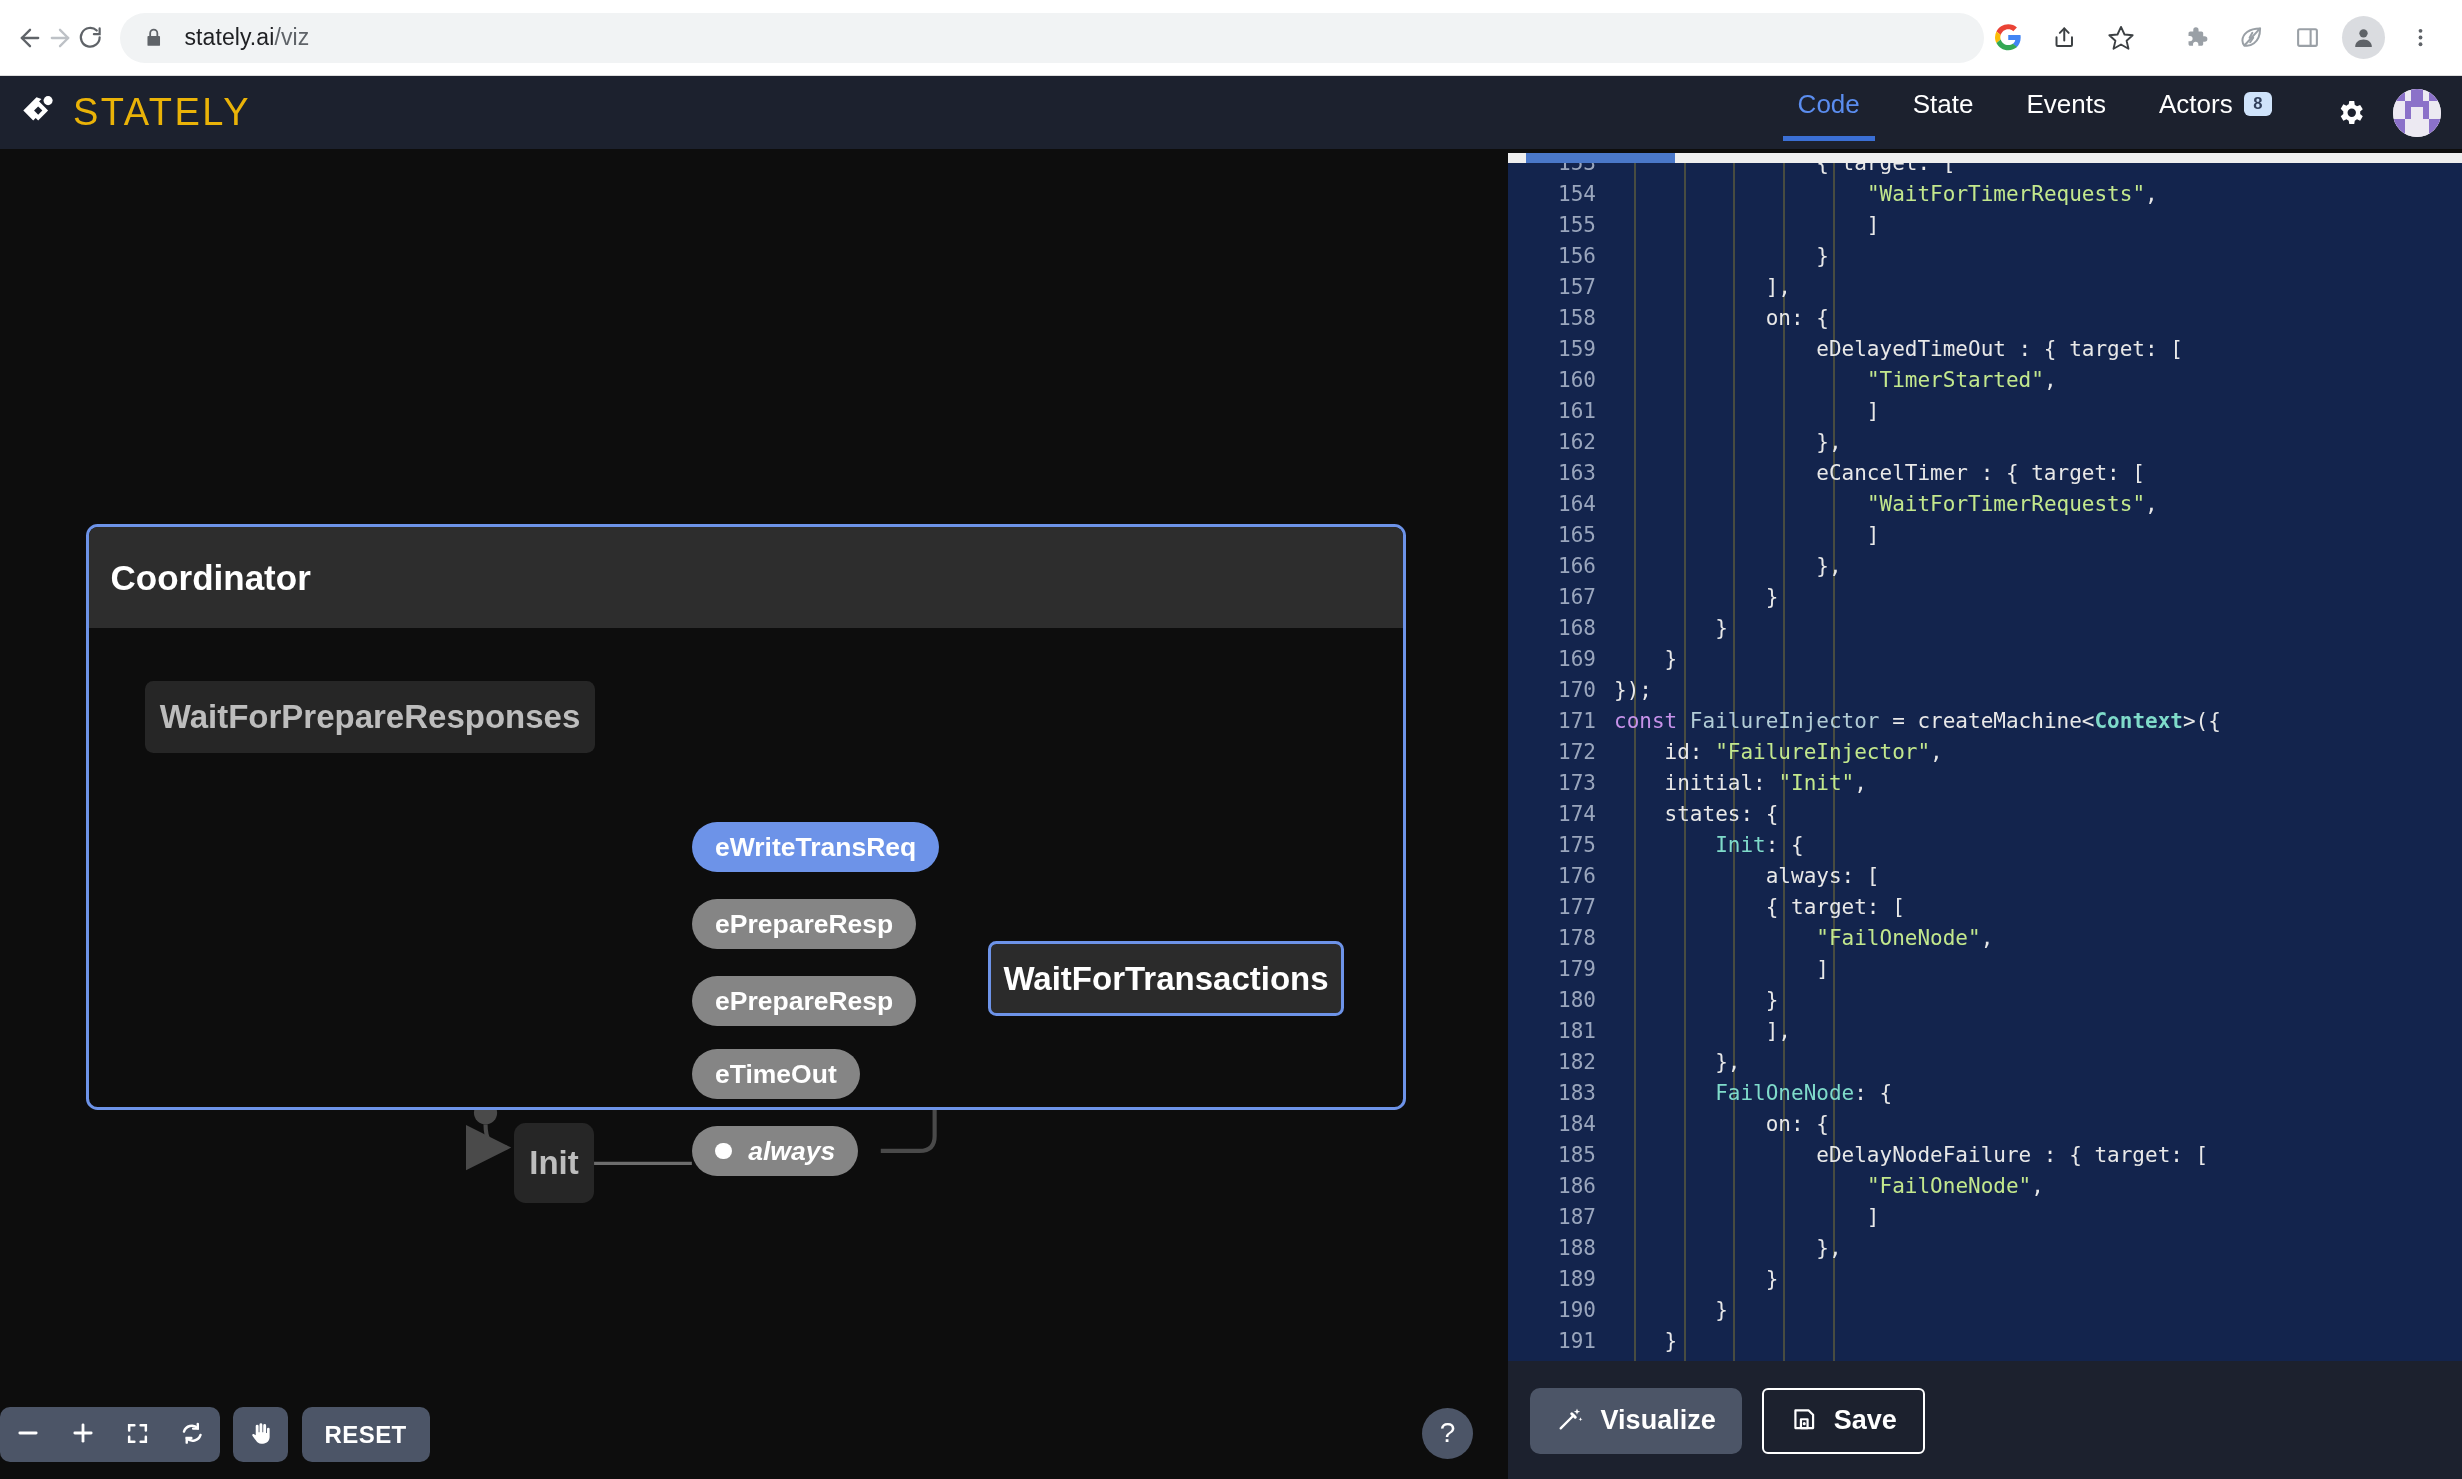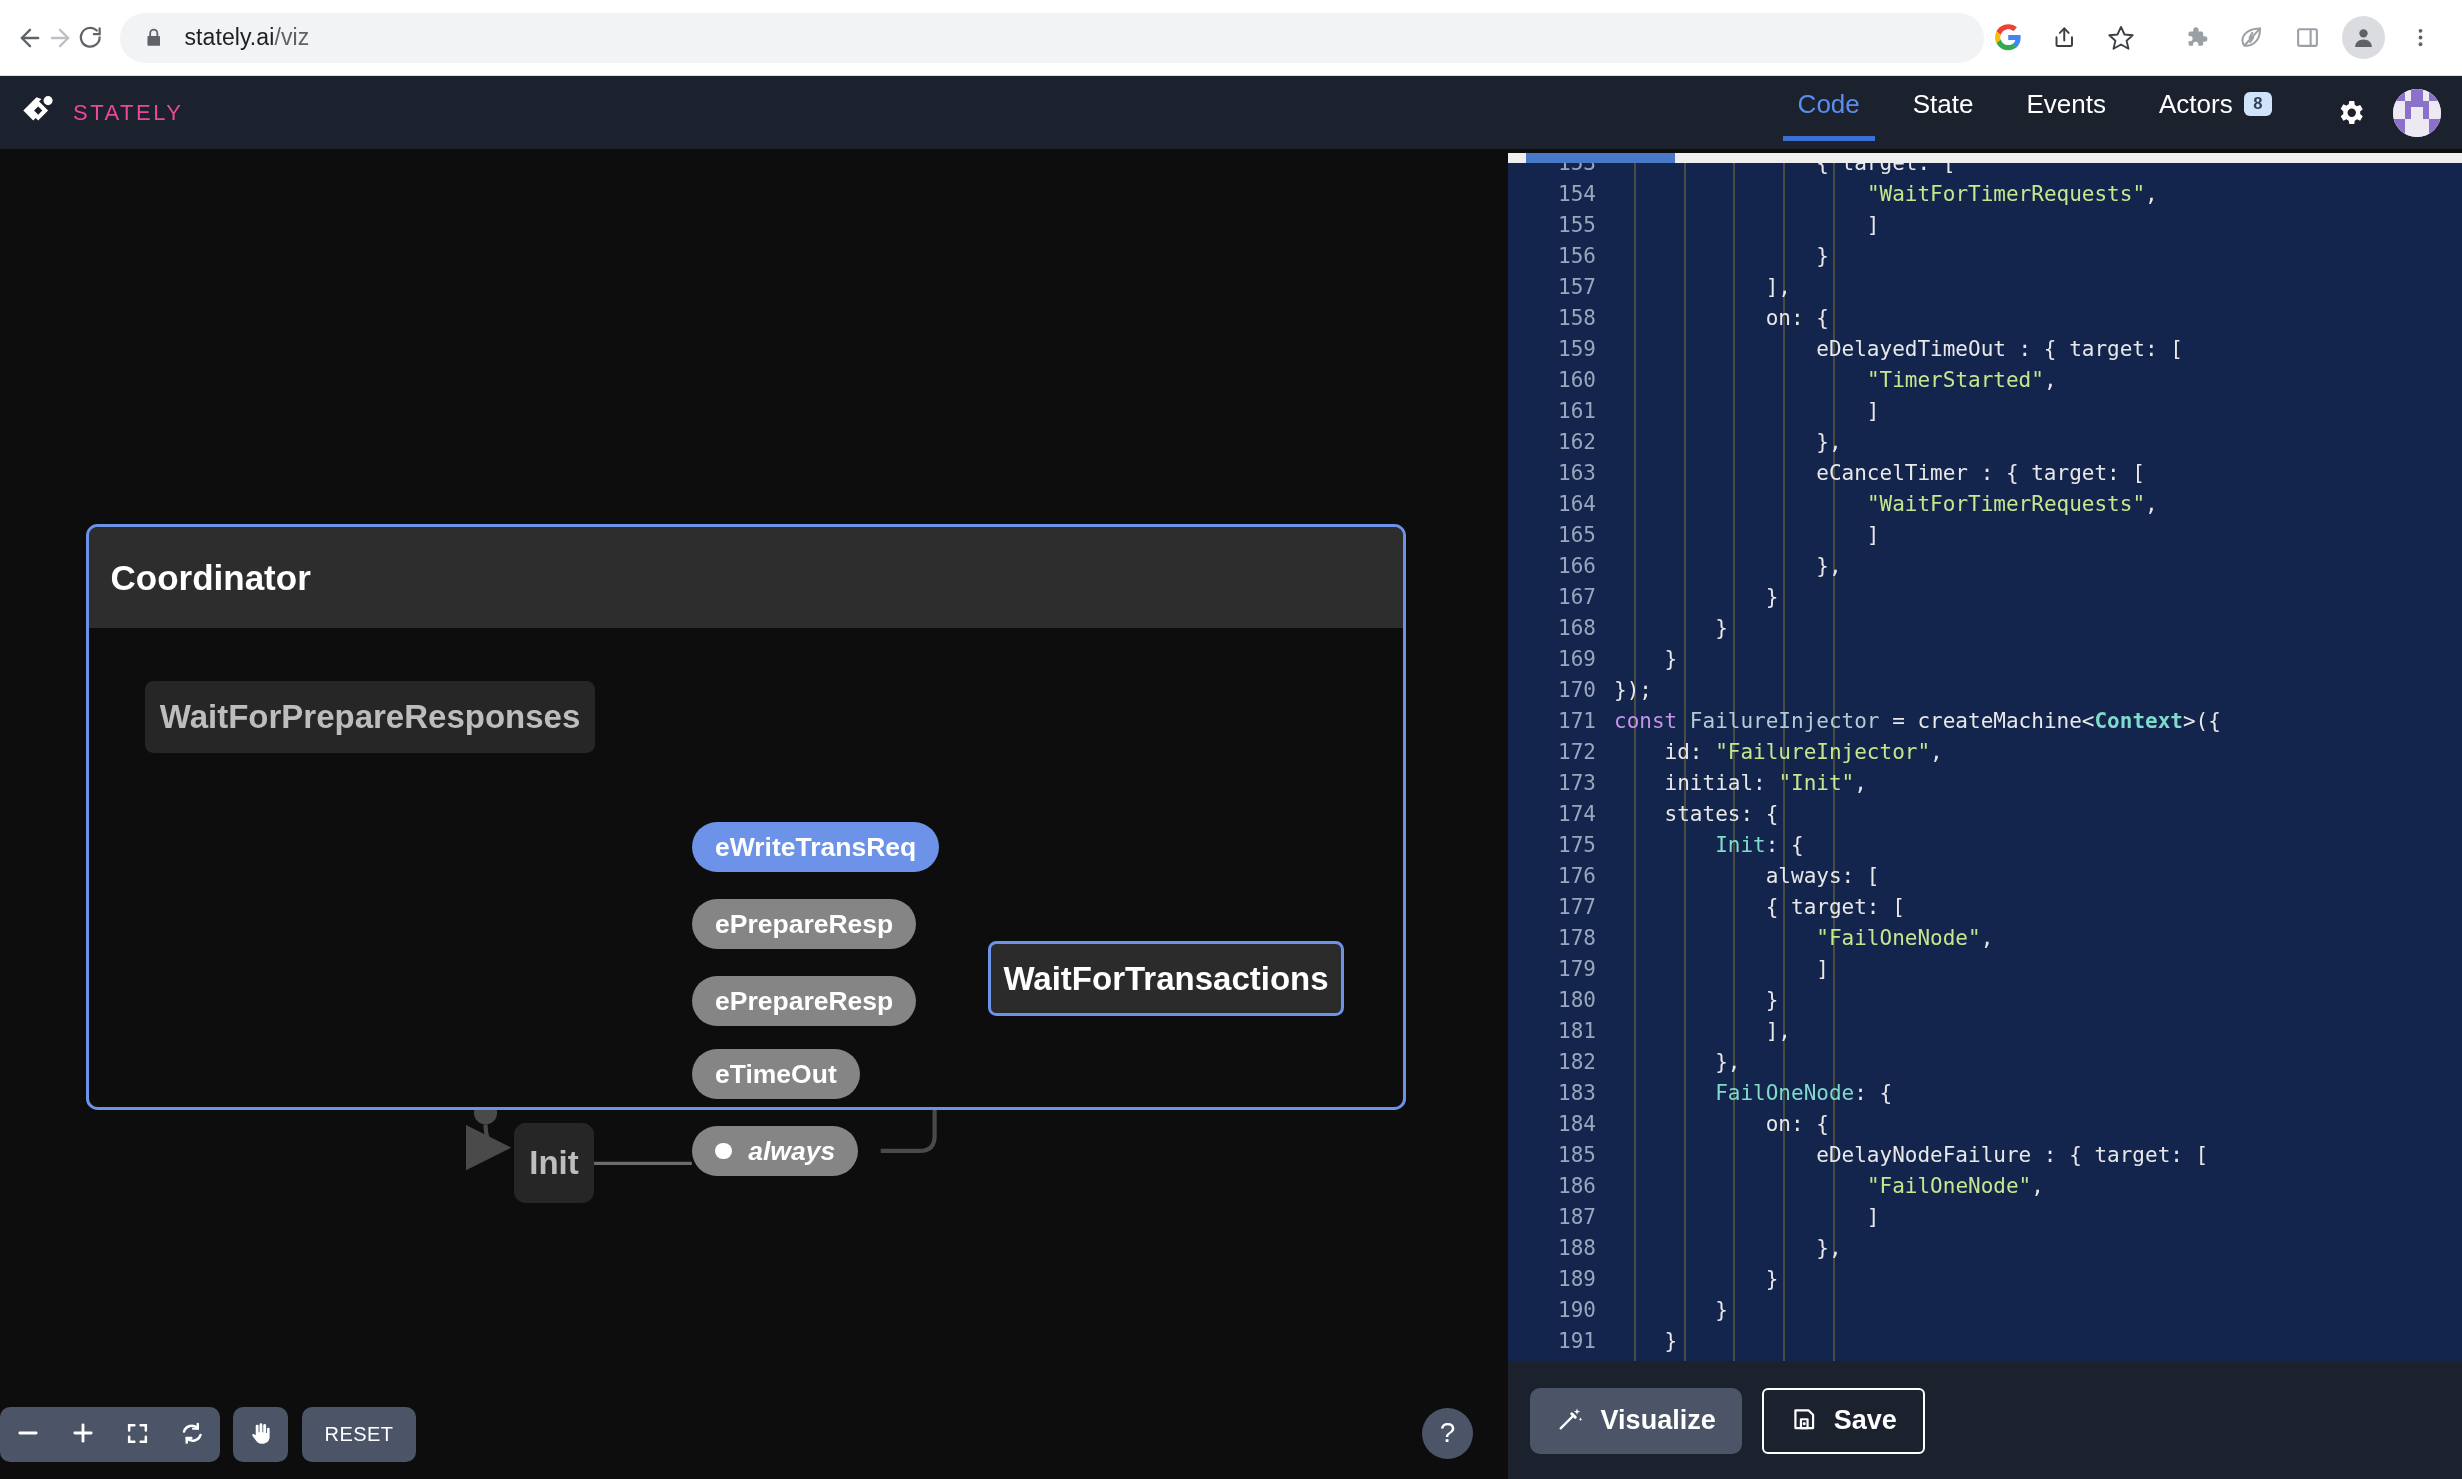--- a/index.html
+++ b/index.html
@@ -60,21 +60,21 @@
   
   #app-header {
     position: absolute; top: 76px; left: 0;
     width: 2462px; height: 73px;
     background: #1c212e;
     display: flex; align-items: center;
   }
   #logo-area { display: flex; align-items: center; padding-left: 20px; gap: 15px; }
   #logo-mark { width: 38px; height: 38px; display:block; }
   #logo-text {
-    font-size: 22px; color: #ec4899; letter-spacing: 2.5px; font-weight: 400;
+    font-size: 38px; color: #eab308; letter-spacing: 2.5px; font-weight: 400;
   }
   #nav-tabs {
     margin-left: auto;
     display: flex; align-items: flex-end; height: 56px;
     gap: 0;
   }
   .nav-tab {
     height: 73px;
     display: flex; align-items: center; justify-content: center;
     padding: 0 26.5px;
@@ -204,21 +204,21 @@
   .tool-btn {
     width: 55px; height: 55px;
     display: flex; align-items: center; justify-content: center;
     cursor: pointer;
   }
   #reset-btn {
     background: #4c5567; border-radius: 10px;
     height: 55px; display: flex; align-items: center;
     padding: 0 23px; cursor: pointer;
   }
-  #reset-label { color: #ffffff; font-size: 20px; font-weight: 400; letter-spacing: 0.4px; }
+  #reset-label { color: #ffffff; font-size: 24px; font-weight: 700; letter-spacing: 0.4px; }
   #help-fab {
     position: absolute; right: 35px; bottom: 21.5px;
     width: 51px; height: 51px; border-radius: 50%;
     background: #4c5567;
     display: flex; align-items: center; justify-content: center;
     color: #ffffff; font-size: 28px; font-weight: 400;
     cursor: pointer;
   }
 
   

